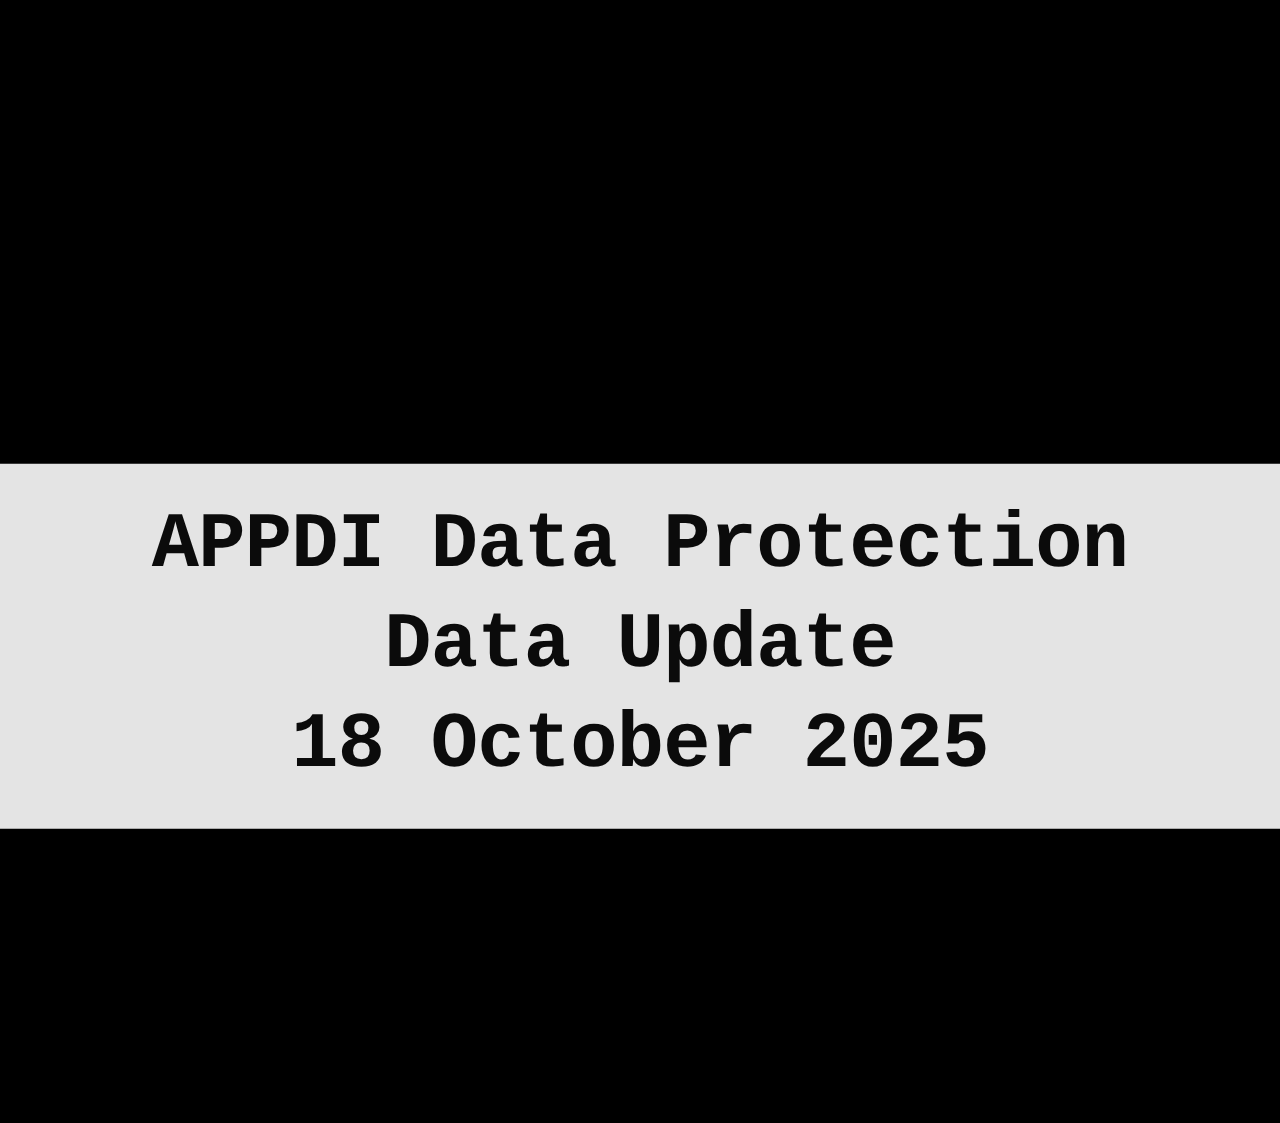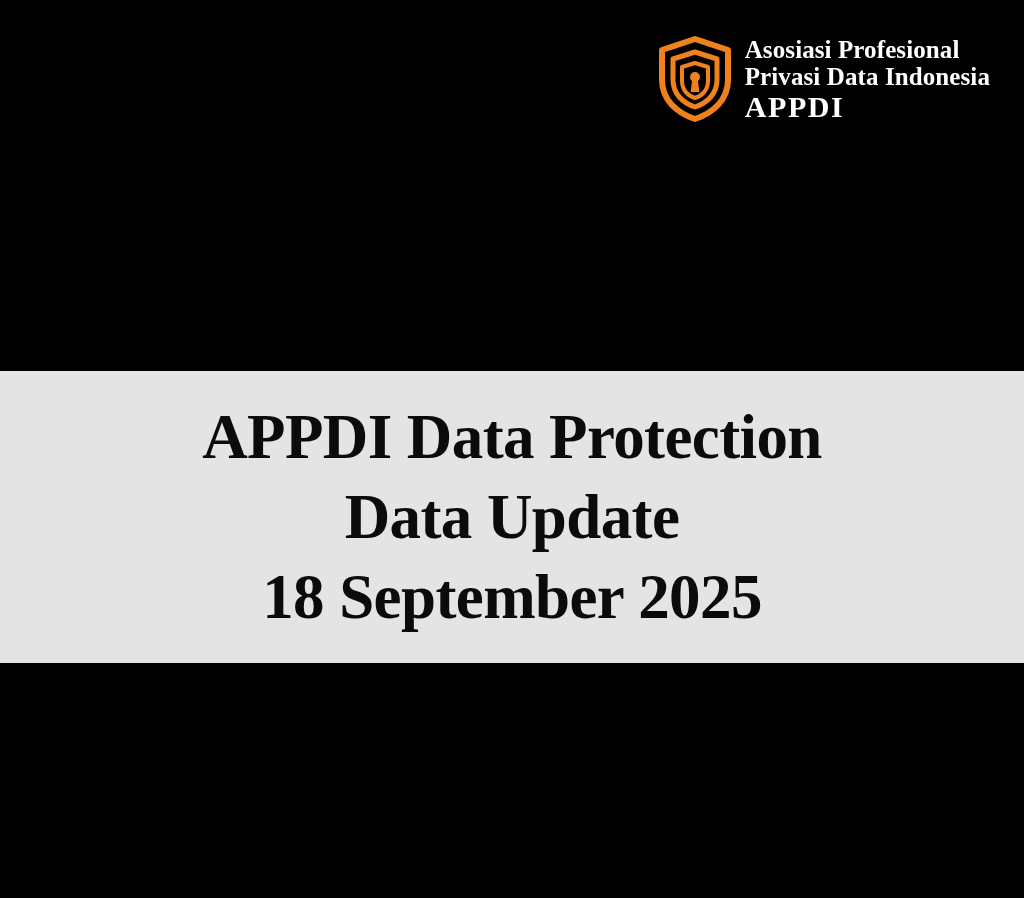--- a/index.html
+++ b/index.html
@@ -68,59 +68,39 @@
     height: 292px;
     background: #e4e4e4;
     display: flex;
     flex-direction: column;
     align-items: center;
     justify-content: center;
   }
   .headline {
     text-align: center;
     color: #0b0b0b;
-    font-family: Liberation Serif, serif;
+    font-family: Liberation Mono, monospace;
     font-weight: bold;
     font-size: 63px;
     line-height: 1.27;
     letter-spacing: -0.6px;
     padding: 0 40px;
   }
   .headline-line {
     display: block;
     white-space: nowrap;
   }
 </style>
 </head>
 <body>
 
 <div class="slide">
 
-  <div class="logo-lockup">
-
-    <svg class="logo-mark" viewBox="0 0 72 86" aria-hidden="true">
-
-      <path d="M36 3 L69 14 L69 44 C69 64 54 77 36 83 C18 77 3 64 3 44 L3 14 Z" fill="none" stroke="#f0811d" stroke-width="6" stroke-linejoin="round"></path>
-
-      <path d="M36 16 L58 23 L58 44 C58 58 48 67 36 71 C24 67 14 58 14 44 L14 23 Z" fill="none" stroke="#f0811d" stroke-width="5" stroke-linejoin="round"></path>
-
-      <path d="M36 27 L49 31 L49 45 C49 54 43 60 36 62 C29 60 23 54 23 45 L23 31 Z" fill="none" stroke="#f0811d" stroke-width="4" stroke-linejoin="round"></path>
-
-      <circle cx="36" cy="41" r="5" fill="#f0811d"></circle>
-      <path d="M33.2 44 L38.8 44 L40.4 56 L31.6 56 Z" fill="#f0811d"></path>
-    </svg>
-
-    <div class="logo-wordmark">
-      <span class="logo-line1">Asosiasi Profesional</span>
-      <span class="logo-line2">Privasi Data Indonesia</span>
-      <span class="logo-acronym">APPDI</span>
-    </div>
-  </div>
 
   <div class="headline-band">
     <div class="headline">
       <span class="headline-line">APPDI Data Protection</span>
       <span class="headline-line">Data Update</span>
-      <span class="headline-line">18 September 2025</span>
+      <span class="headline-line">18 October 2025</span>
     </div>
   </div>
 
 </div>
 
 </body></html>

